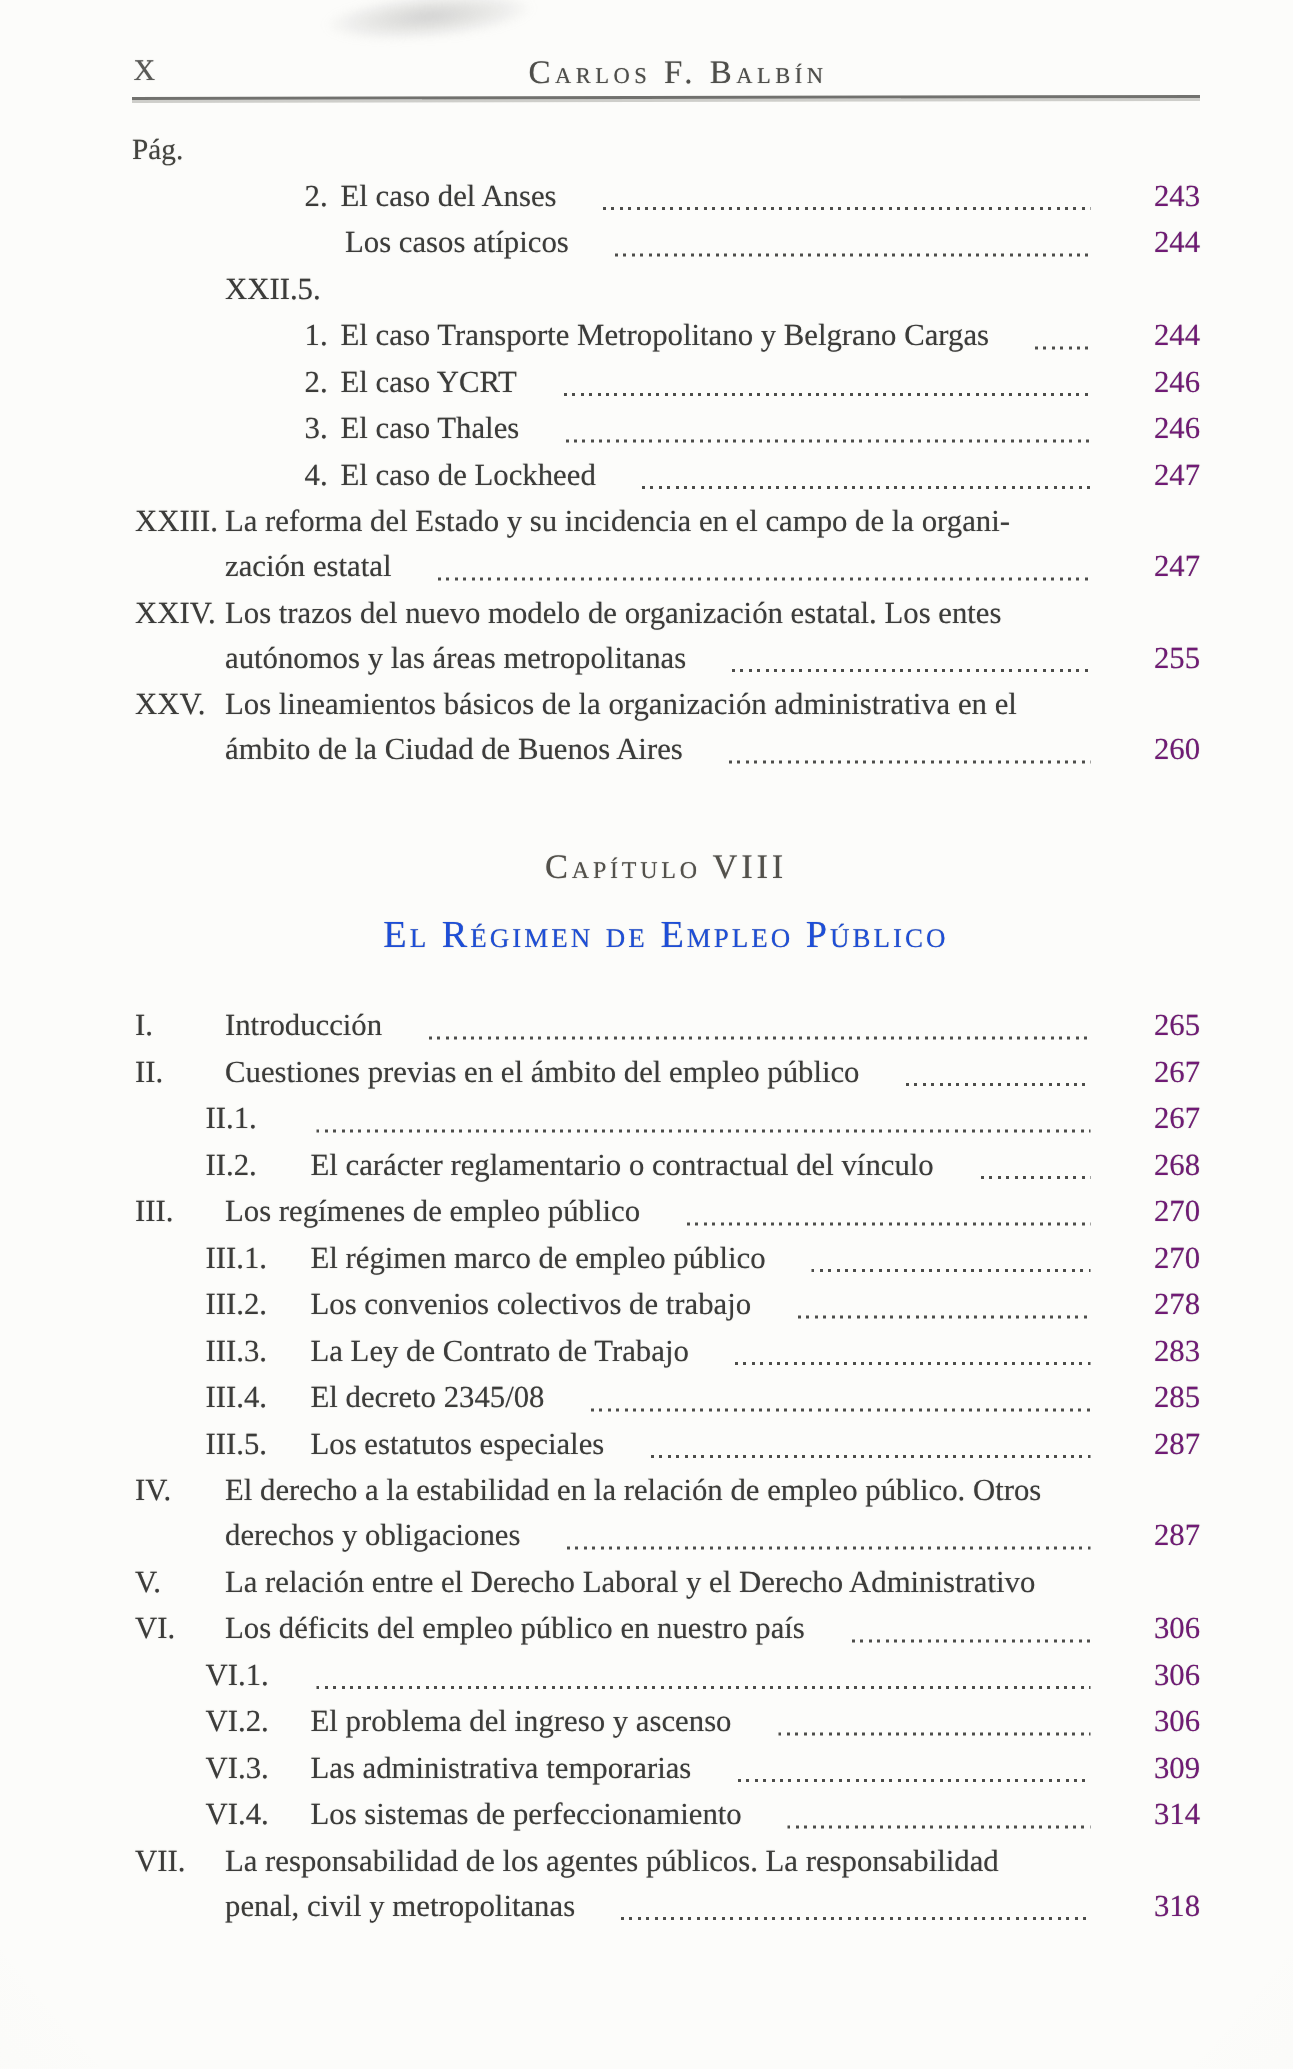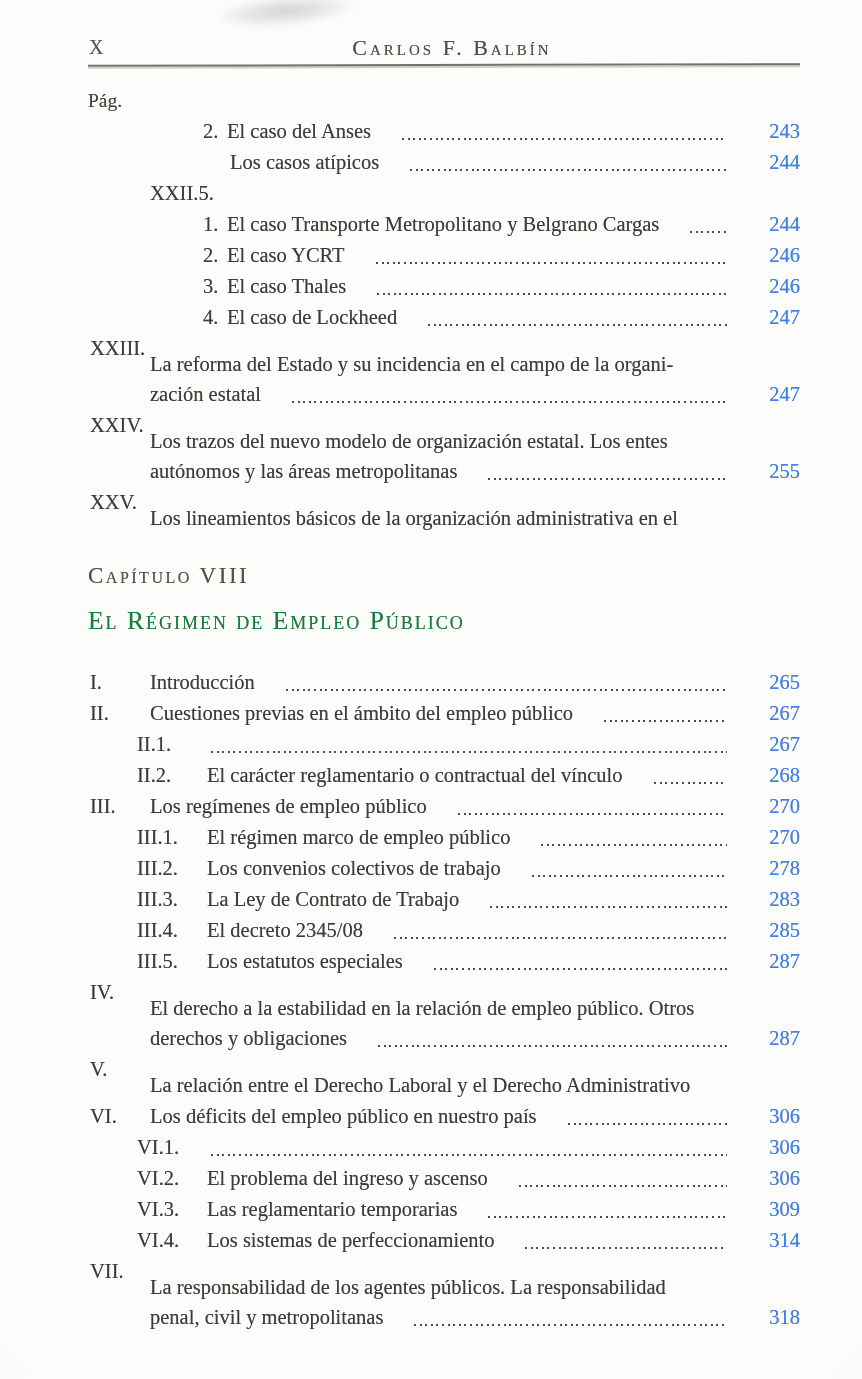--- a/index.html
+++ b/index.html
@@ -40,37 +40,37 @@
   
   .toc{font-size:20.5px;}
   .toc-row{display:flex;align-items:flex-start;line-height:30px;margin-bottom:1px;}
   .toc-row *{box-sizing:border-box;}
   .lbl{flex:0 0 auto;white-space:nowrap;}
   .lvl-main  > .lbl{width:62px; padding-left:2px;}
   .lvl-sub   > .lbl{width:119px;padding-left:49px;}
   .lvl-sub1  > .lbl{width:142px;padding-left:62px;margin-top:31px;}
   .lvl-num2  > .lbl{width:139px;padding-left:115px;}
   .body{flex:1 1 auto;min-width:0;}
-  .pre-line{white-space:nowrap;margin-top:16px;}
+  .pre-line{white-space:nowrap;}
   .last-line{display:flex;gap:27px;}
   .txt{flex:0 1 auto;white-space:nowrap;}
   .leader{
     flex:1 1 auto;min-width:8px;height:2.4px;align-self:flex-end;
     margin:0 0 6px 4px;
     background-image:repeating-linear-gradient(to right,#4d4d4a 0 2px,transparent 2px 5.6px);
   }
-  .pg{flex:0 0 46px;text-align:right;padding-left:2px;color:#3b82f6;}
+  .pg{flex:0 0 46px;text-align:right;padding-left:2px;color:#701a75;}
 
   
-  .chapter{margin-top:28px;}
+  .chapter{text-align:center;margin-top:48px;}
   .chapter-kicker{
     font-variant:small-caps;font-size:23px;letter-spacing:2.5px;color:#53514b;line-height:30px;
   }
   .chapter-title{
-    margin-top:14px;font-variant:small-caps;font-size:25.5px;letter-spacing:2px;color:#15803d;line-height:32px;
+    margin-top:14px;font-variant:small-caps;font-size:25.5px;letter-spacing:2px;color:#1d4ed8;line-height:32px;
   }
   #toc-main{margin-top:30px;}
 </style>
 </head>
 <body>
 
 <div class="smudge"></div>
 
 <div class="page">
 
@@ -162,20 +162,25 @@
         <span class="txt">autónomos y las áreas metropolitanas</span>
         <span class="leader"></span>
         <span class="pg">255</span>
       </div>
     </div>
   </div>
       <div class="toc-row lvl-main">
     <span class="lbl">XXV.</span>
     <div class="body">
       <div class="pre-line">Los lineamientos básicos de la organización administrativa en el</div>
+          <div class="last-line">
+        <span class="txt">ámbito de la Ciudad de Buenos Aires</span>
+        <span class="leader"></span>
+        <span class="pg">260</span>
+      </div>
     </div>
   </div>
     </div>
 
   <div class="chapter">
     <div class="chapter-kicker">Capítulo VIII</div>
     <div class="chapter-title">El Régimen de Empleo Público</div>
   </div>
 
   <div class="toc" id="toc-main">
@@ -321,21 +326,21 @@
         <span class="txt">El problema del ingreso y ascenso</span>
         <span class="leader"></span>
         <span class="pg">306</span>
       </div>
     </div>
   </div>
       <div class="toc-row lvl-sub">
     <span class="lbl">VI.3.</span>
     <div class="body">
       <div class="last-line">
-        <span class="txt">Las reglamentario temporarias</span>
+        <span class="txt">Las administrativa temporarias</span>
         <span class="leader"></span>
         <span class="pg">309</span>
       </div>
     </div>
   </div>
       <div class="toc-row lvl-sub">
     <span class="lbl">VI.4.</span>
     <div class="body">
       <div class="last-line">
         <span class="txt">Los sistemas de perfeccionamiento</span>

